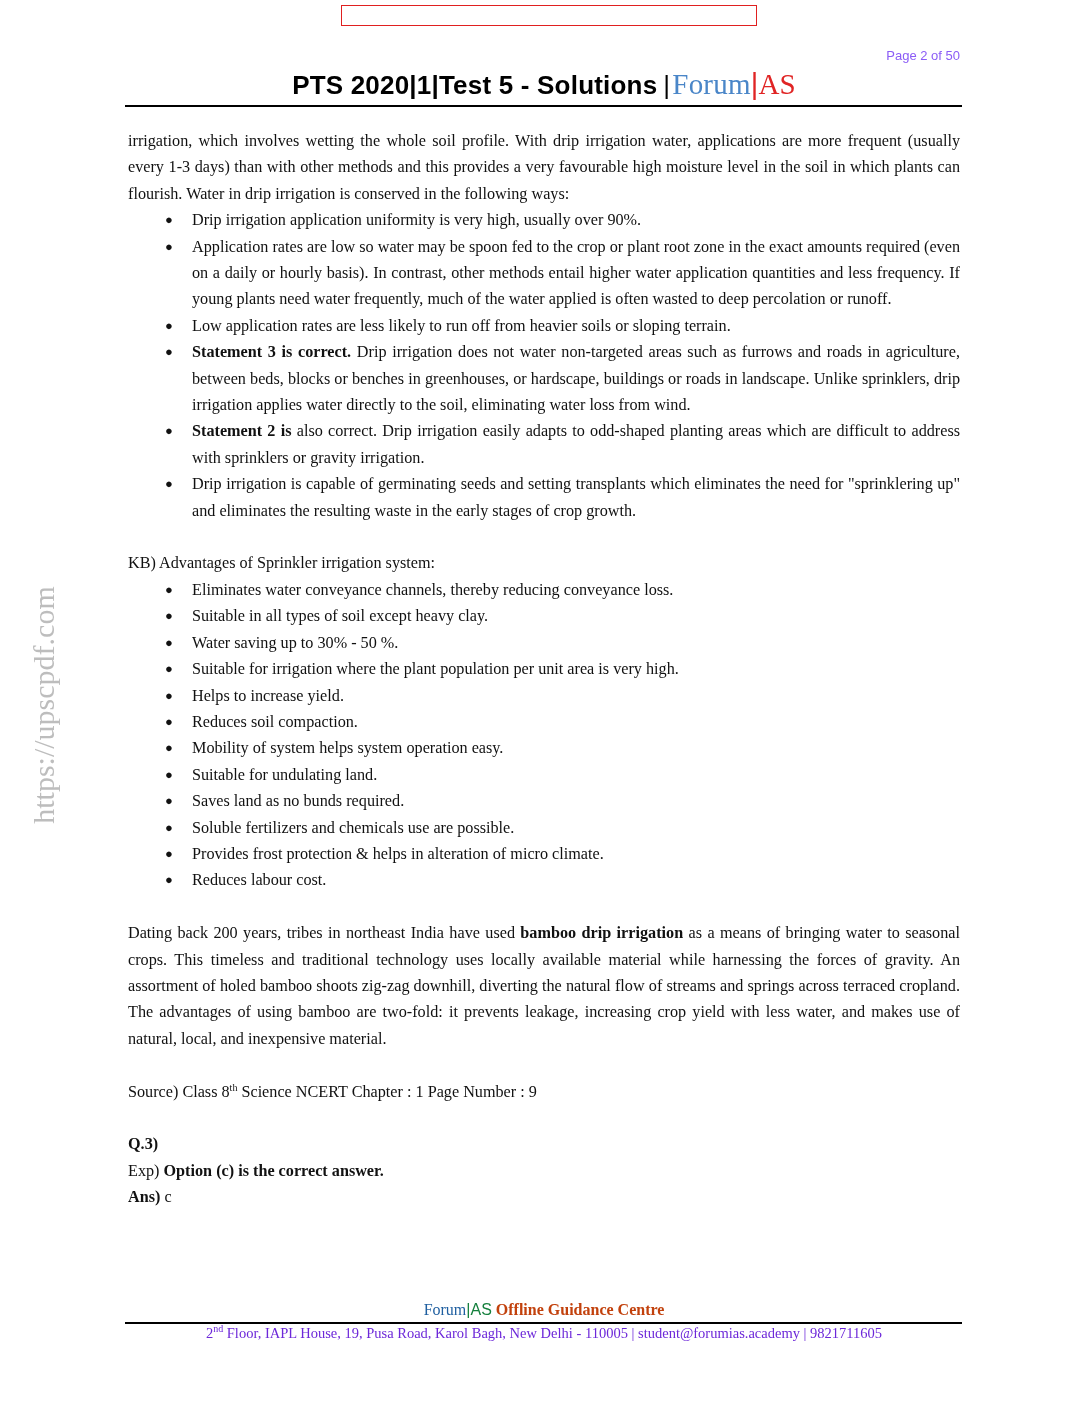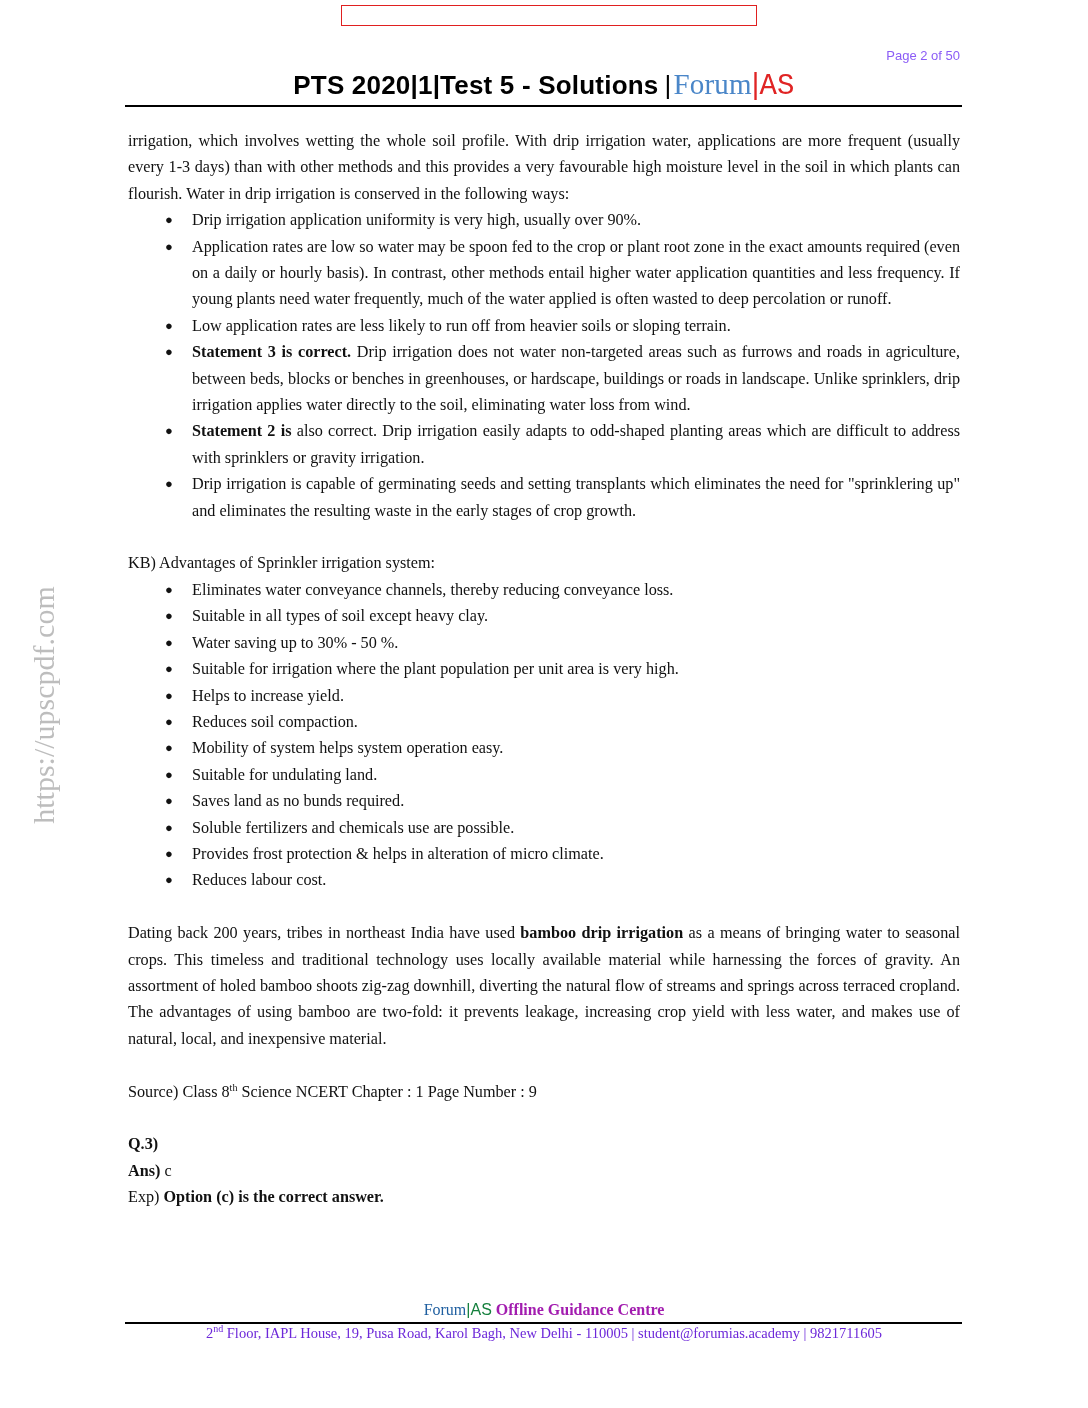--- a/index.html
+++ b/index.html
@@ -7,21 +7,21 @@
          font-family: "Liberation Serif", "DejaVu Serif", serif; color: #111; }
   .red-box { position: absolute; left: 341px; top: 5px; width: 416px; height: 21px;
              border: 1.5px solid #e02020; box-sizing: border-box; }
   .page-num { position: absolute; right: 128px; top: 48px; font-family: "Liberation Sans", sans-serif;
               font-size: 13px; color: #8b5cf6; }
   .header-title { position: absolute; left: 0; right: 0; top: 68px; text-align: center;
                   font-family: "Liberation Sans", sans-serif; font-weight: bold; font-size: 26px; color: #000;
                   letter-spacing: 0.2px; }
   .header-title .sep { font-weight: normal; color: #000; margin: 0 2px 0 6px; }
   .brand-forum { font-family: "Liberation Serif", serif; font-weight: normal; color: #4a86c8; font-size: 29px; }
-  .brand-ias { font-family: Liberation Mono, monospace; font-weight: normal; color: #e02424; font-size: 29px; }
+  .brand-ias { font-family: Liberation Serif, serif; font-weight: normal; color: #e02424; font-size: 29px; }
   .brand-bar { font-family: "Liberation Sans", sans-serif; font-weight: normal; color: #e02424; font-size: 29px; }
   .header-rule { position: absolute; left: 125px; width: 837px; top: 105px; height: 2px; background: #000; }
 
   .content { position: absolute; left: 128px; width: 832px; top: 128px;
              font-size: 16.2px; line-height: 26.4px; }
   .content p { margin: 0; text-align: justify; }
   .bullets { list-style: none; margin: 0; padding: 0; }
   .bullets li { position: relative; padding-left: 64px; text-align: justify; }
   .bullets li .dot { position: absolute; left: 37px; top: 0; font-size: 13px; }
   .gap { height: 26.4px; }
@@ -29,21 +29,21 @@
   sup { font-size: 10px; line-height: 0; }
 
   .watermark { position: absolute; left: 24px; top: 540px; width: 40px; height: 330px;
                color: #bdbdbd; font-size: 30px; font-family: "Liberation Serif", serif; }
   .watermark span { position: absolute; left: 50%; top: 50%; white-space: nowrap;
                     transform: translate(-50%, -50%) rotate(-90deg); }
 
   .footer-title { position: absolute; left: 0; right: 0; top: 1301px; text-align: center; font-size: 16px; }
   .footer-title .f-forum { color: #1f5fa0; font-family: "Liberation Serif", serif; }
   .footer-title .f-ias { color: #15803d; font-family: Liberation Sans, sans-serif; }
-  .footer-title .f-rest { font-weight: bold; color: #a21caf; }
+  .footer-title .f-rest { font-weight: bold; color: #c2410c; }
   .footer-rule { position: absolute; left: 125px; width: 837px; top: 1322px; height: 2px; background: #000; }
   .footer-addr { position: absolute; left: 0; right: 0; top: 1325px; text-align: center; font-size: 14.5px; color: #6d28d9; }
 </style>
 </head>
 <body>
 
 <div class="red-box"></div>
 <div class="page-num">Page 2 of 50</div>
 
 <div class="header-title">
@@ -84,21 +84,21 @@
     </ul>
 
   <div class="gap"></div>
   <p><span>Dating back 200 years, tribes in northeast India have used </span><b>bamboo drip irrigation</b><span> as a means of bringing water to seasonal crops. This timeless and traditional technology uses locally available material while harnessing the forces of gravity. An assortment of holed bamboo shoots zig-zag downhill, diverting the natural flow of streams and springs across terraced cropland. The advantages of using bamboo are two-fold: it prevents leakage, increasing crop yield with less water, and makes use of natural, local, and inexpensive material.</span></p>
 
   <div class="gap"></div>
   <p><span>Source) Class 8</span><sup>th</sup><span> Science NCERT Chapter : 1 Page Number : 9</span></p>
 
   <div class="gap"></div>
   <p><b>Q.3)</b></p>
+  <p><span>Exp) </span><b>Option (c) is the correct answer.</b></p>
   <p><b>Ans)</b><span> c</span></p>
-  <p><span>Exp) </span><b>Option (c) is the correct answer.</b></p>
 </div>
 
 <div class="footer-title">
   <span class="f-forum">Forum</span><span class="f-ias">|AS</span><span class="f-rest"> Offline Guidance Centre</span>
 </div>
 <div class="footer-rule"></div>
 <div class="footer-addr"><span>2</span><sup>nd</sup><span> Floor, IAPL House, 19, Pusa Road, Karol Bagh, New Delhi - 110005 | student@forumias.academy | 9821711605</span></div>
 
 </body></html>

